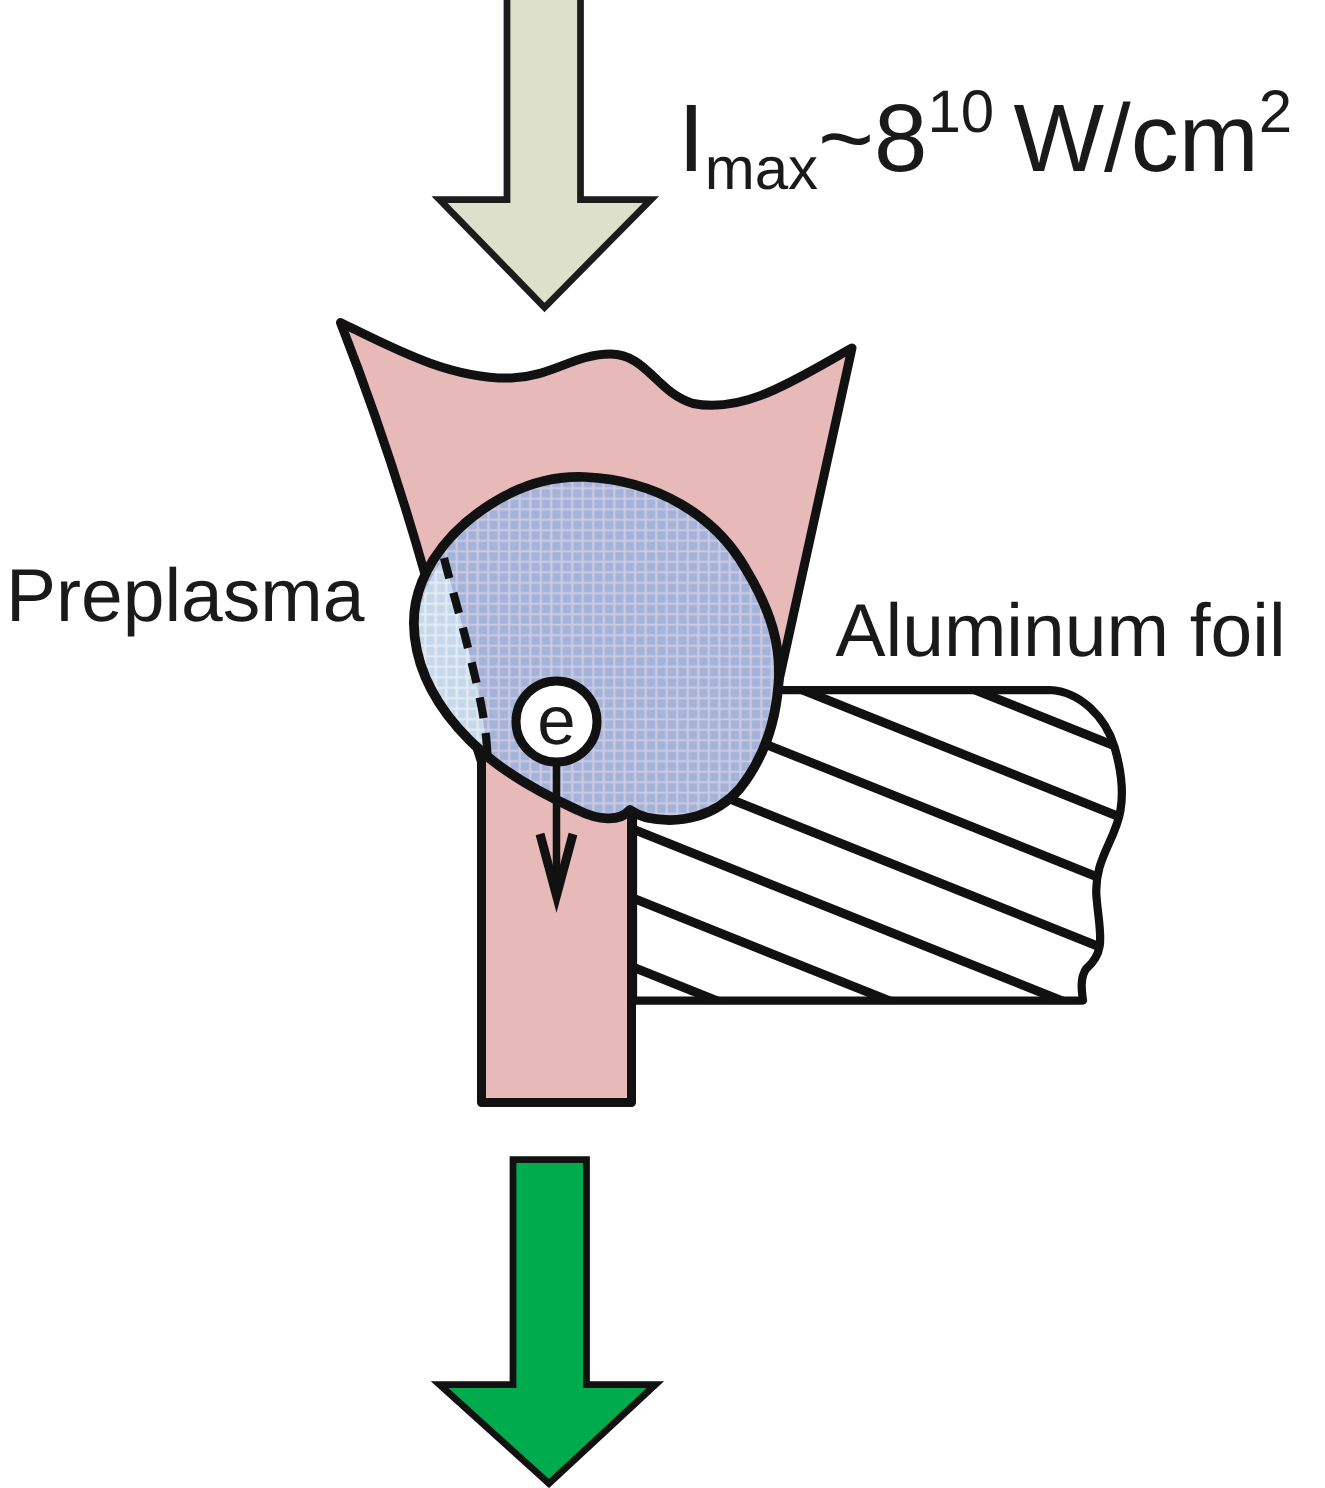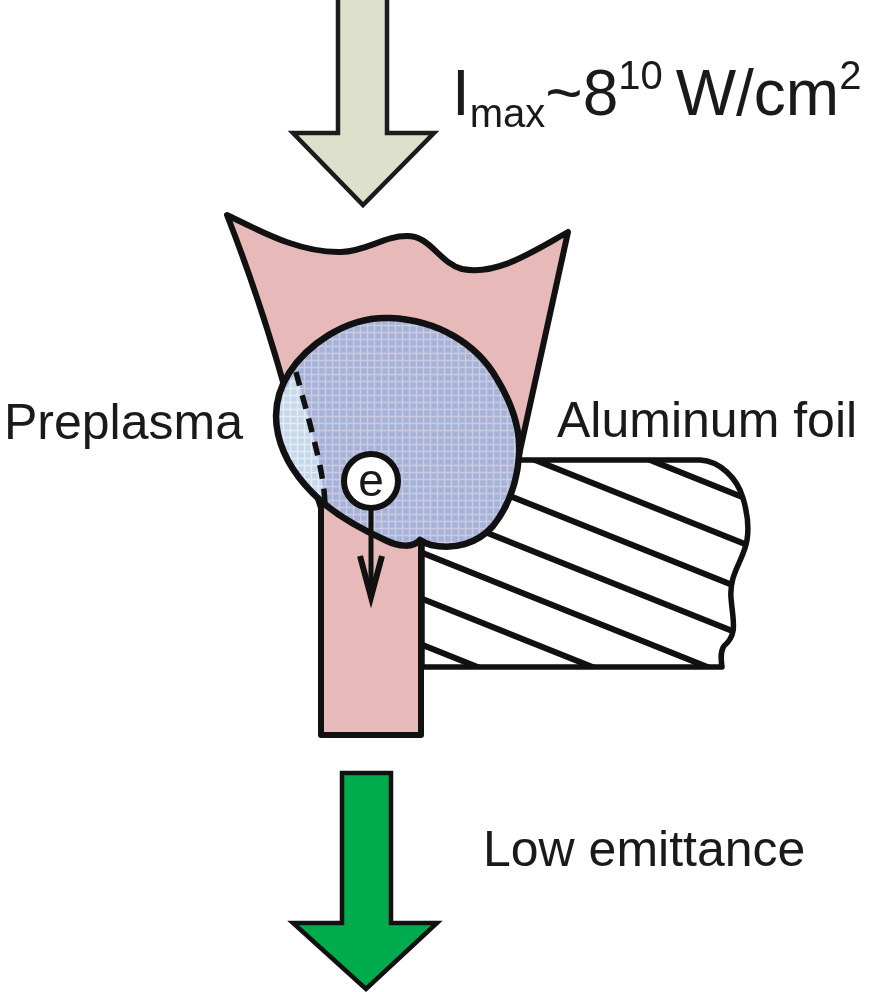--- a/index.html
+++ b/index.html
@@ -10,21 +10,21 @@
     overflow:hidden;
     font-family:"Liberation Sans", sans-serif;
     color:#1a1a1a;
   }
   #diagram-svg{position:absolute;left:0;top:0;}
   .label{position:absolute;white-space:nowrap;line-height:1.05;}
   .lbl-intensity{left:452px;top:54px;font-size:64px;}
   .lbl-intensity .sub{font-size:40px;vertical-align:-12px;text-align:center;}
   .lbl-intensity .sup{font-size:40px;vertical-align:26px;}
   .lbl-intensity .unit{margin-left:0.20em;}
-  .lbl-preplasma{left:4px;top:371px;font-size:50px;margin-top:25px;}
+  .lbl-preplasma{left:4px;top:371px;font-size:50px;}
   .lbl-foil{left:557px;top:394px;font-size:50px;}
   .lbl-bunch{left:483px;top:823px;font-size:50px;line-height:52px;}
 </style>
 </head>
 <body>
 
 <div id="canvas">
 
   <svg id="diagram-svg" width="883" height="992" viewBox="0 0 883 992">
     <defs>
@@ -104,16 +104,15 @@
 
   <div class="label lbl-intensity">
     <span>I</span><span class="sub">max</span><span>~8</span><span class="sup">10</span><span class="unit">W/cm</span><span class="sup">2</span>
   </div>
 
   <div class="label lbl-preplasma">Preplasma</div>
 
   <div class="label lbl-foil">Aluminum foil</div>
 
   <div class="label lbl-bunch">
-    <div>Low emittance</div>
   </div>
 
 </div>
 
 </body></html>

